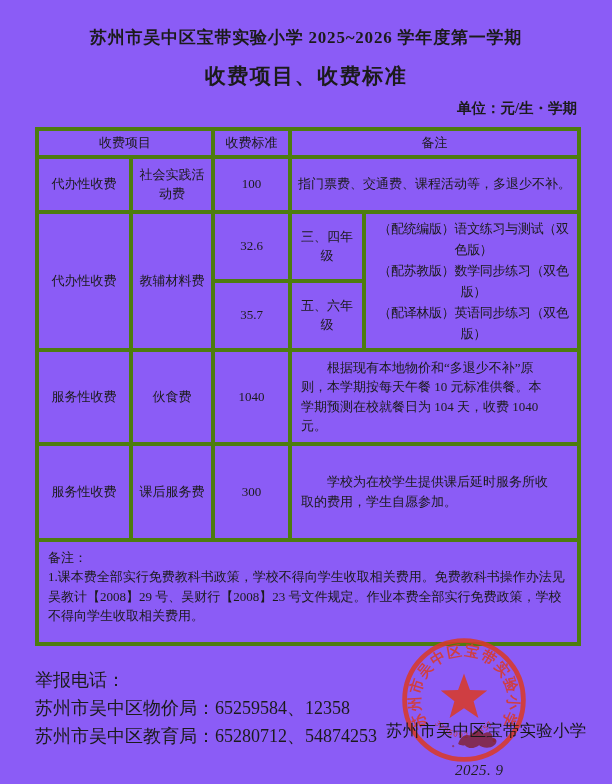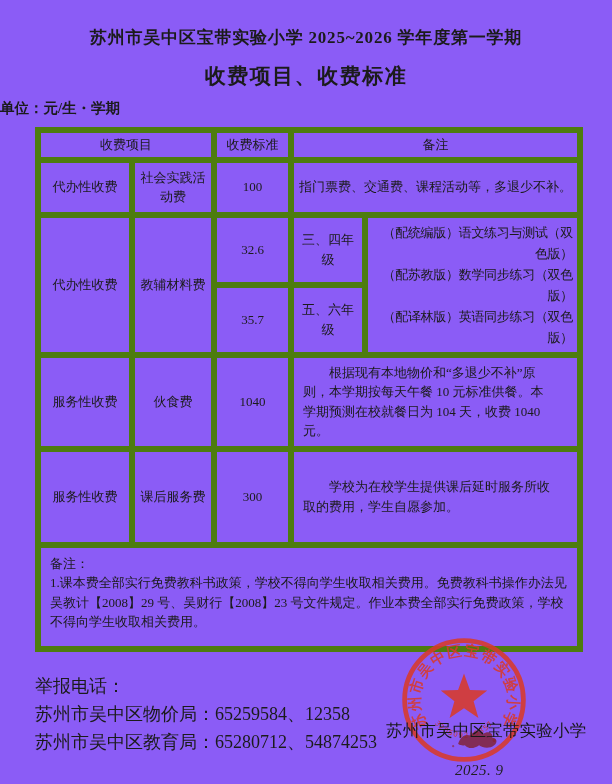--- a/index.html
+++ b/index.html
@@ -18,52 +18,52 @@
     font-size:17px; font-weight:bold; letter-spacing:0.8px;
   }
   .title2 {
     margin-top:13px;
     text-align:center;
     font-size:21px; font-weight:bold; letter-spacing:1.5px;
   }
   .unit-line {
     margin-top:9px;
     padding-right:35px;
-    text-align:left;
+    text-align:right;
     font-size:14.5px; font-weight:bold;
   }
   table.fee-table {
     border-collapse:collapse;
     table-layout:fixed;
     width:542px;
     margin:9px 0 0 35px;
   }
   .fee-table td {
-    border:6px solid #4d7c0f;
+    border:4px solid #4d7c0f;
     font-size:13px;
     text-align:center;
     vertical-align:middle;
     padding:2px 4px;
     line-height:1.5;
     overflow:hidden;
   }
   tr.h-header { height:25px; }
   tr.h-row1   { height:55px; }
   tr.h-row2a  { height:46px; }
   tr.h-row2b  { height:43px; }
   tr.h-row3   { height:94px; }
   tr.h-row4   { height:96px; }
   tr.h-notes  { height:104px; }
   .fee-table td.remark-left {
     text-align:left;
     padding:4px 26px 4px 9px;
   }
   .para-indent { text-indent:2em; }
   .fee-table td.books-cell {
-    text-align:right;
+    text-align:center;
     padding:4px 4px 4px 8px;
     line-height:1.62;
     letter-spacing:-0.3px;
     border-radius:22px;
   }
   .fee-table td.notes-cell {
     text-align:left;
     vertical-align:top;
     padding:6px 9px;
     line-height:1.5;

